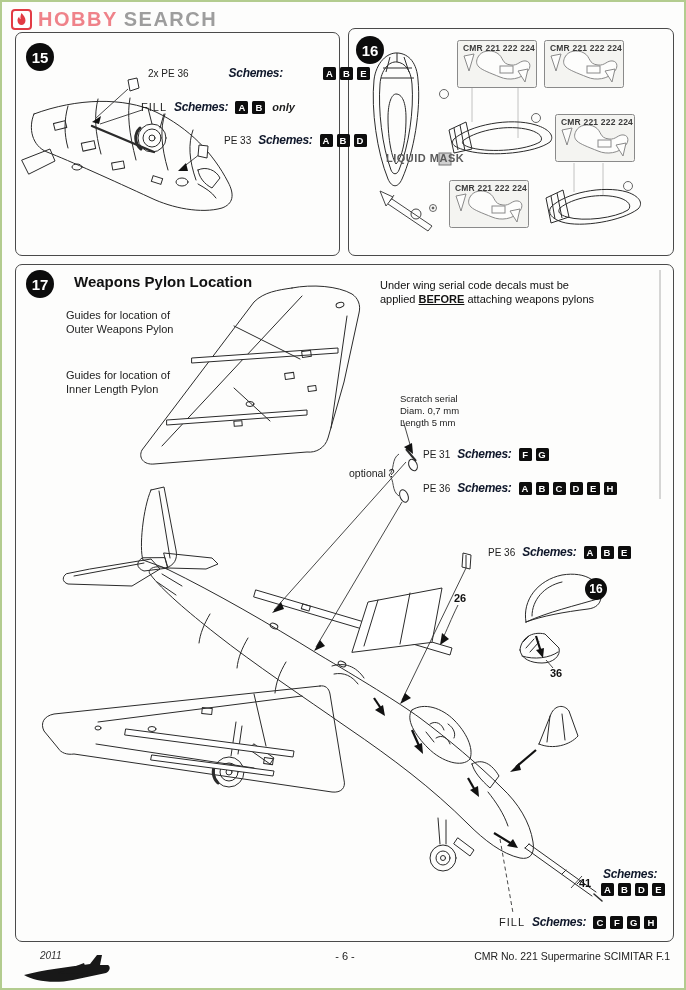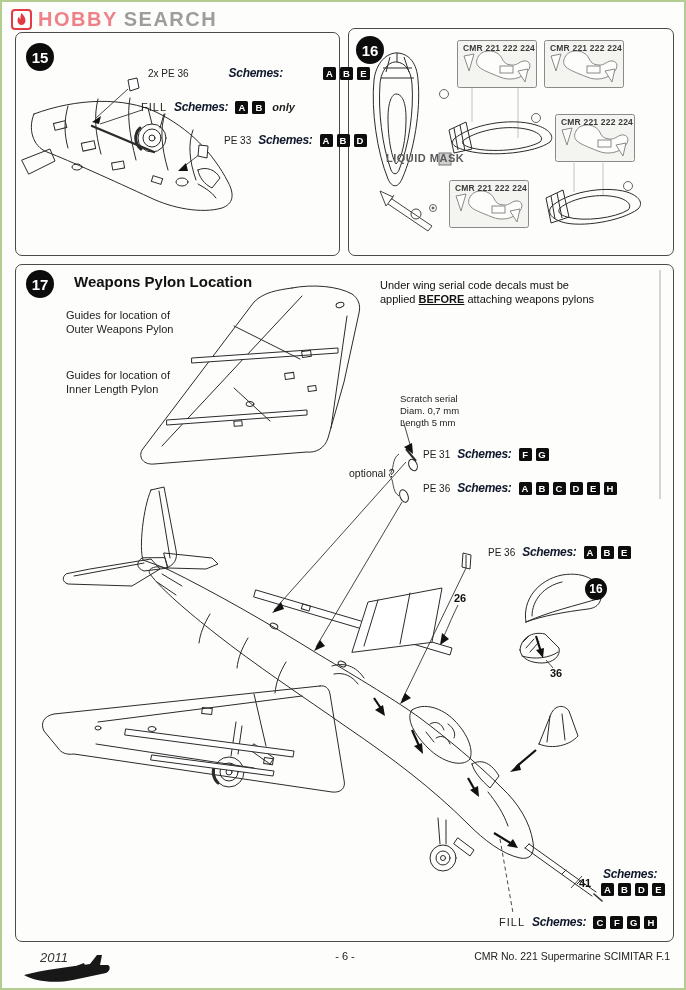--- a/index.html
+++ b/index.html
@@ -40,21 +40,21 @@
   .guide-label{font-size:11px;line-height:14px;color:#222;}
   .note{font-size:11px;line-height:14px;color:#111;width:270px;}
   .note-title{font-weight:bold;font-style:italic;text-decoration:underline;font-size:11.5px;}
   .note-bold{font-weight:bold;text-decoration:underline;}
   .scratch{font-size:9.5px;line-height:12px;color:#222;}
   .optional{font-size:10.5px;color:#222;}
   .liquid-mask{font-weight:bold;font-size:11px;letter-spacing:0.5px;color:#5a5a5a;padding-left:28px;}
   
   .footer-page{font-size:11px;color:#222;}
   .footer-kit{font-size:10.5px;color:#222;}
-  .footer-year{font-style:italic;font-size:13px;color:#333;}
+  .footer-year{font-style:italic;font-size:10px;color:#333;}
   svg{display:block;}
 </style>
 </head>
 <body>
 
 <div class="page">
 
   <div class="abs brand" style="left:9px;top:6px;">
     <span>
       <svg width="21" height="21" viewBox="0 0 21 21">

